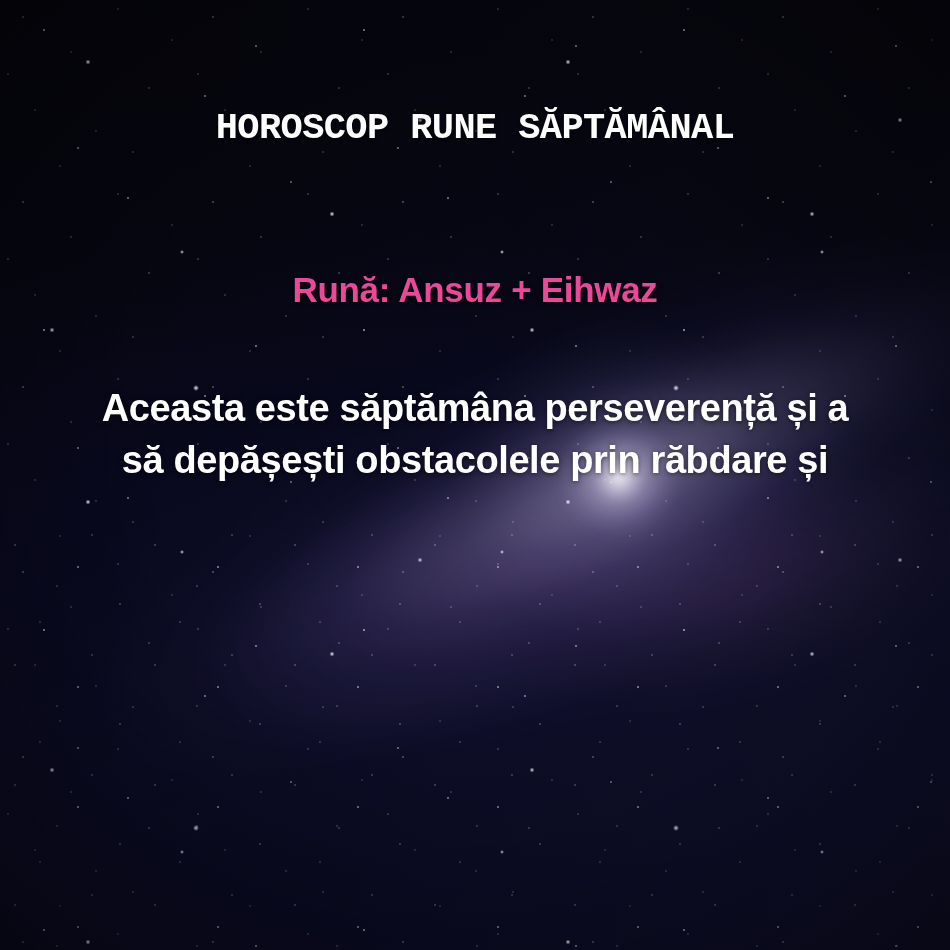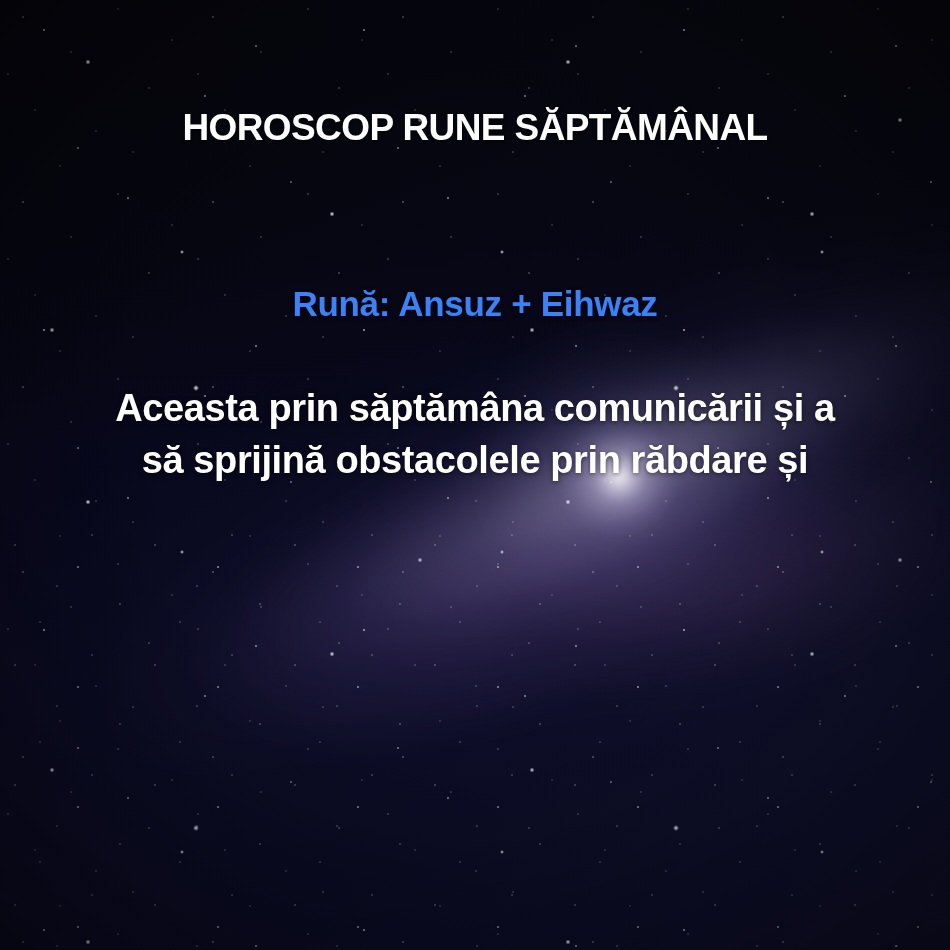--- a/index.html
+++ b/index.html
@@ -177,33 +177,33 @@
     top: 96px;
   }
   .title-line {
     font-size: 37px;
     font-weight: 700;
     letter-spacing: -0.6px;
     line-height: 64px;
     color: #fdfdfd;
     text-shadow: 0 1px 3px rgba(0,0,0,0.65);
     white-space: nowrap;
+    font-family: Liberation Mono, monospace;
   }
   .rune-line {
     position: absolute;
     left: 0;
     right: 0;
     top: 270px;
     font-size: 35px;
     font-weight: 700;
     letter-spacing: -0.3px;
-    color: #3b82f6;
+    color: #ec4899;
     text-shadow: 0 1px 4px rgba(0,0,0,0.6);
     white-space: nowrap;
-    margin-top: 14px;
   }
   .body-block {
     position: absolute;
     left: 42px;
     right: 42px;
     top: 382px;
   }
   .body-line {
     font-size: 38px;
     font-weight: 700;
@@ -232,18 +232,18 @@
 
   <div class="content">
 
     <div class="title-block">
       <div class="title-line">HOROSCOP RUNE SĂPTĂMÂNAL</div>
     </div>
 
     <div class="rune-line">Rună: Ansuz + Eihwaz</div>
 
     <div class="body-block">
-      <div class="body-line">Aceasta prin săptămâna comunicării și a</div>
-      <div class="body-line">să sprijină obstacolele prin răbdare și</div>
+      <div class="body-line">Aceasta este săptămâna perseverență și a</div>
+      <div class="body-line">să depășești obstacolele prin răbdare și</div>
     </div>
 
   </div>
 </div>
 
 </body></html>

